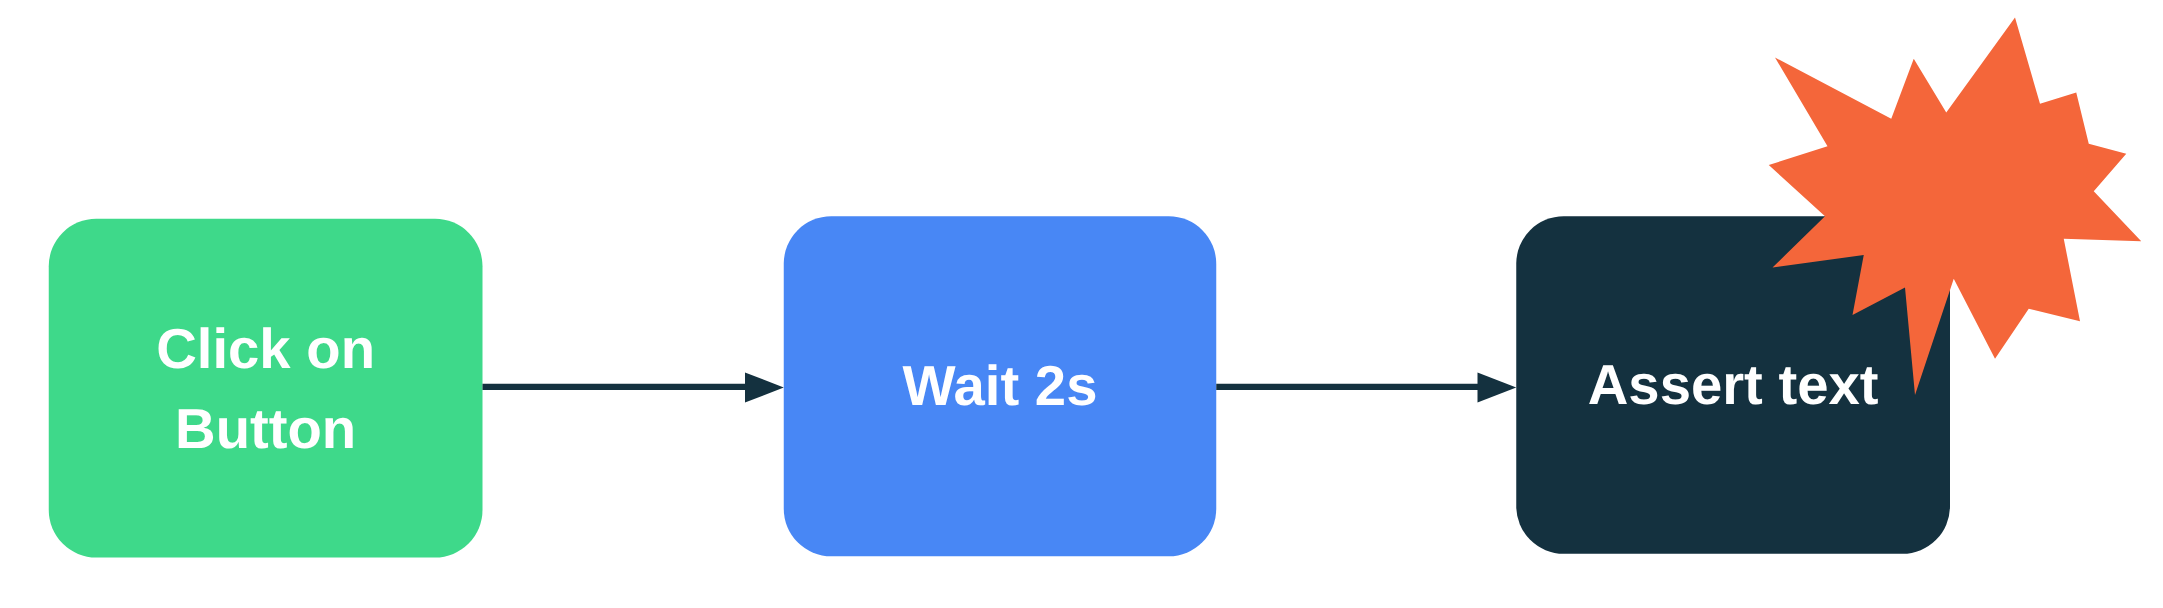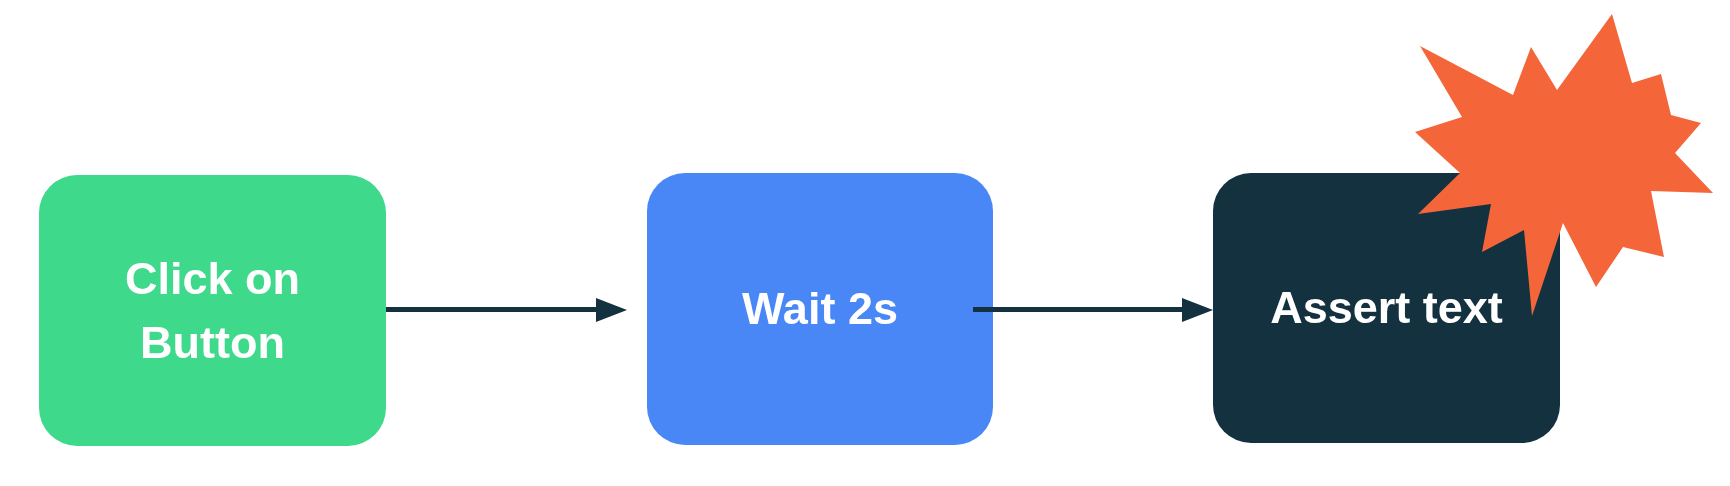--- a/index.html
+++ b/index.html
@@ -28,21 +28,21 @@
     justify-content: center;
     text-align: center;
     color: var(--text, #ffffff);
     font-weight: 700;
     font-size: 45px;
     line-height: 1.42;
     z-index: 1;
   }
   .node span { display: block; }
   .node-click  { left: 39px;   top: 175px; background: var(--green, #3ED98A); }
-  .node-wait   { left: 627px;  top: 173px; width: 346px; height: 272px; background: var(--blue, #4887F5); margin-left: 20px; }
+  .node-wait   { left: 627px;  top: 173px; width: 346px; height: 272px; background: var(--blue, #4887F5); }
   .node-assert { left: 1213px; top: 173px; height: 270px; background: var(--navy, #14313F); align-items: center; }
   .arrow {
     position: absolute;
     height: 5px;
     background: var(--arrow, #14313F);
     z-index: 2;
   }
   .arrow::after {
     content: "";
     position: absolute;

